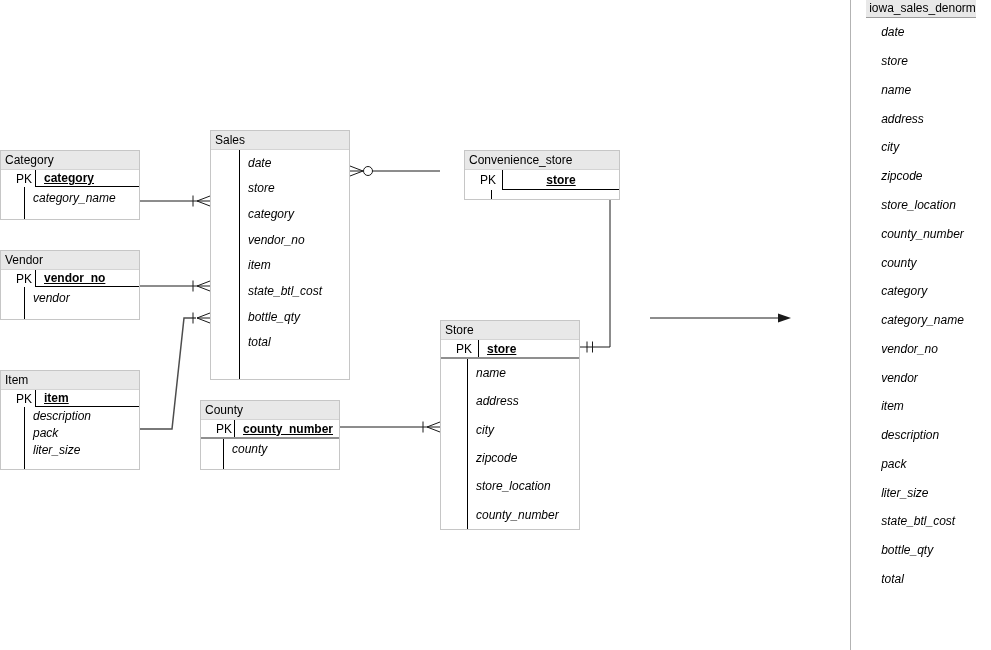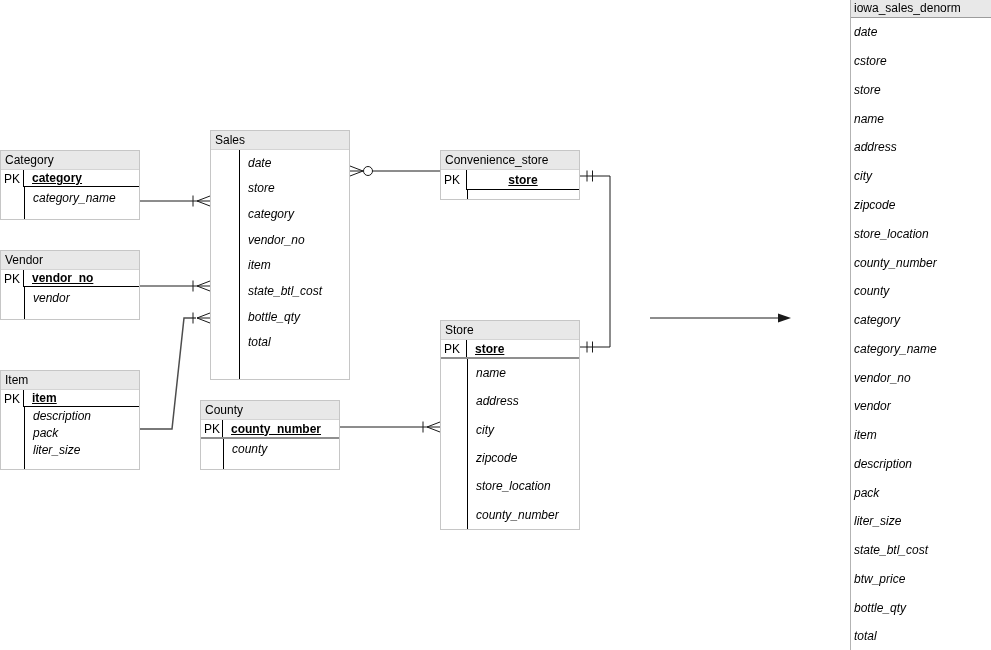--- a/index.html
+++ b/index.html
@@ -19,21 +19,21 @@
     position:absolute;background:#fff;
     border:1px solid var(--table-border,#c6c6c6);
     box-sizing:border-box;display:flex;flex-direction:column;
   }
   .ent .hd{
     background:var(--header-bg,#e8e8e8);
     flex:0 0 18px;line-height:18px;padding-left:4px;
     border-bottom:1px solid #d4d4d4;
     white-space:nowrap;overflow:hidden;
   }
-  .pkrow{display:flex;flex:0 0 17px;align-items:center;}
+  .pkrow{display:flex;flex:0 0 17px;align-items:center;padding-left:12px;}
   .pkcell{
     flex:0 0 23px;align-self:stretch;box-sizing:border-box;
     padding-left:3px;display:flex;align-items:center;
     border-right:1px solid #000;
   }
   .pkfield{
     flex:1;align-self:stretch;display:flex;align-items:center;
     padding-left:8px;font-weight:bold;text-decoration:underline;
     box-sizing:border-box;white-space:nowrap;
   }
@@ -58,37 +58,37 @@
   #t-sales{left:210px;top:130px;width:140px;height:250px;}
   #t-sales .gut{flex:0 0 28px;}
   #t-sales .fld{height:25.66px;}
 
   #t-county{left:200px;top:400px;width:140px;height:70px;}
   #t-county .pkrow{border-bottom:2px solid var(--thick-rule,#8f8f8f);}
   #t-county .gut{flex:0 0 22px;}
   #t-county .pkcell{flex:0 0 22px;}
   #t-county .fld{height:20px;}
 
-  #t-convenience{left:440px;top:150px;width:140px;height:50px;}
+  #t-convenience{left:464px;top:150px;width:156px;height:50px;}
   #t-convenience .pkrow{flex:0 0 20px;}
   #t-convenience .pkcell{flex:0 0 26px;}
   #t-convenience .gut{flex:0 0 26px;}
   #t-convenience .pkfield{justify-content:center;padding-left:0;border-bottom:1px solid #000;}
 
   #t-store{left:440px;top:320px;width:140px;height:210px;}
   #t-store .pkrow{border-bottom:2px solid var(--thick-rule,#8f8f8f);}
   #t-store .pkcell{flex:0 0 26px;}
   #t-store .gut{flex:0 0 26px;}
   #t-store .fld{height:28.6px;}
 
   
   #denorm{
     position:absolute;left:850px;top:0;width:141px;height:650px;
     border-left:1px solid #b3b3b3;box-sizing:border-box;
-    display:flex;flex-direction:column;background:#fff;
+    display:flex;flex-direction:column;background:#fff;align-items:center;
   }
   #denorm .hd{
     background:var(--header-bg,#e8e8e8);
     flex:0 0 17px;line-height:17px;padding-left:3px;
     border-bottom:1px solid #9c9c9c;white-space:nowrap;
   }
   #denorm .flds{flex:1;}
   #denorm .fld{height:28.77px;padding-left:3px;}
 </style>
 </head>
@@ -228,37 +228,35 @@
           <div class="fld">store_location</div>
           <div class="fld">county_number</div>
         </div>
     </div>
   </div>
 
   <div id="denorm">
     <div class="hd">iowa_sales_denorm</div>
     <div class="flds">
         <div class="fld">date</div>
-        <div class="fld">cstore</div>
         <div class="fld">store</div>
         <div class="fld">name</div>
         <div class="fld">address</div>
         <div class="fld">city</div>
         <div class="fld">zipcode</div>
         <div class="fld">store_location</div>
         <div class="fld">county_number</div>
         <div class="fld">county</div>
         <div class="fld">category</div>
         <div class="fld">category_name</div>
         <div class="fld">vendor_no</div>
         <div class="fld">vendor</div>
         <div class="fld">item</div>
         <div class="fld">description</div>
         <div class="fld">pack</div>
         <div class="fld">liter_size</div>
         <div class="fld">state_btl_cost</div>
-        <div class="fld">btw_price</div>
         <div class="fld">bottle_qty</div>
         <div class="fld">total</div>
       </div>
   </div>
 
 </div>
 
 </body></html>

